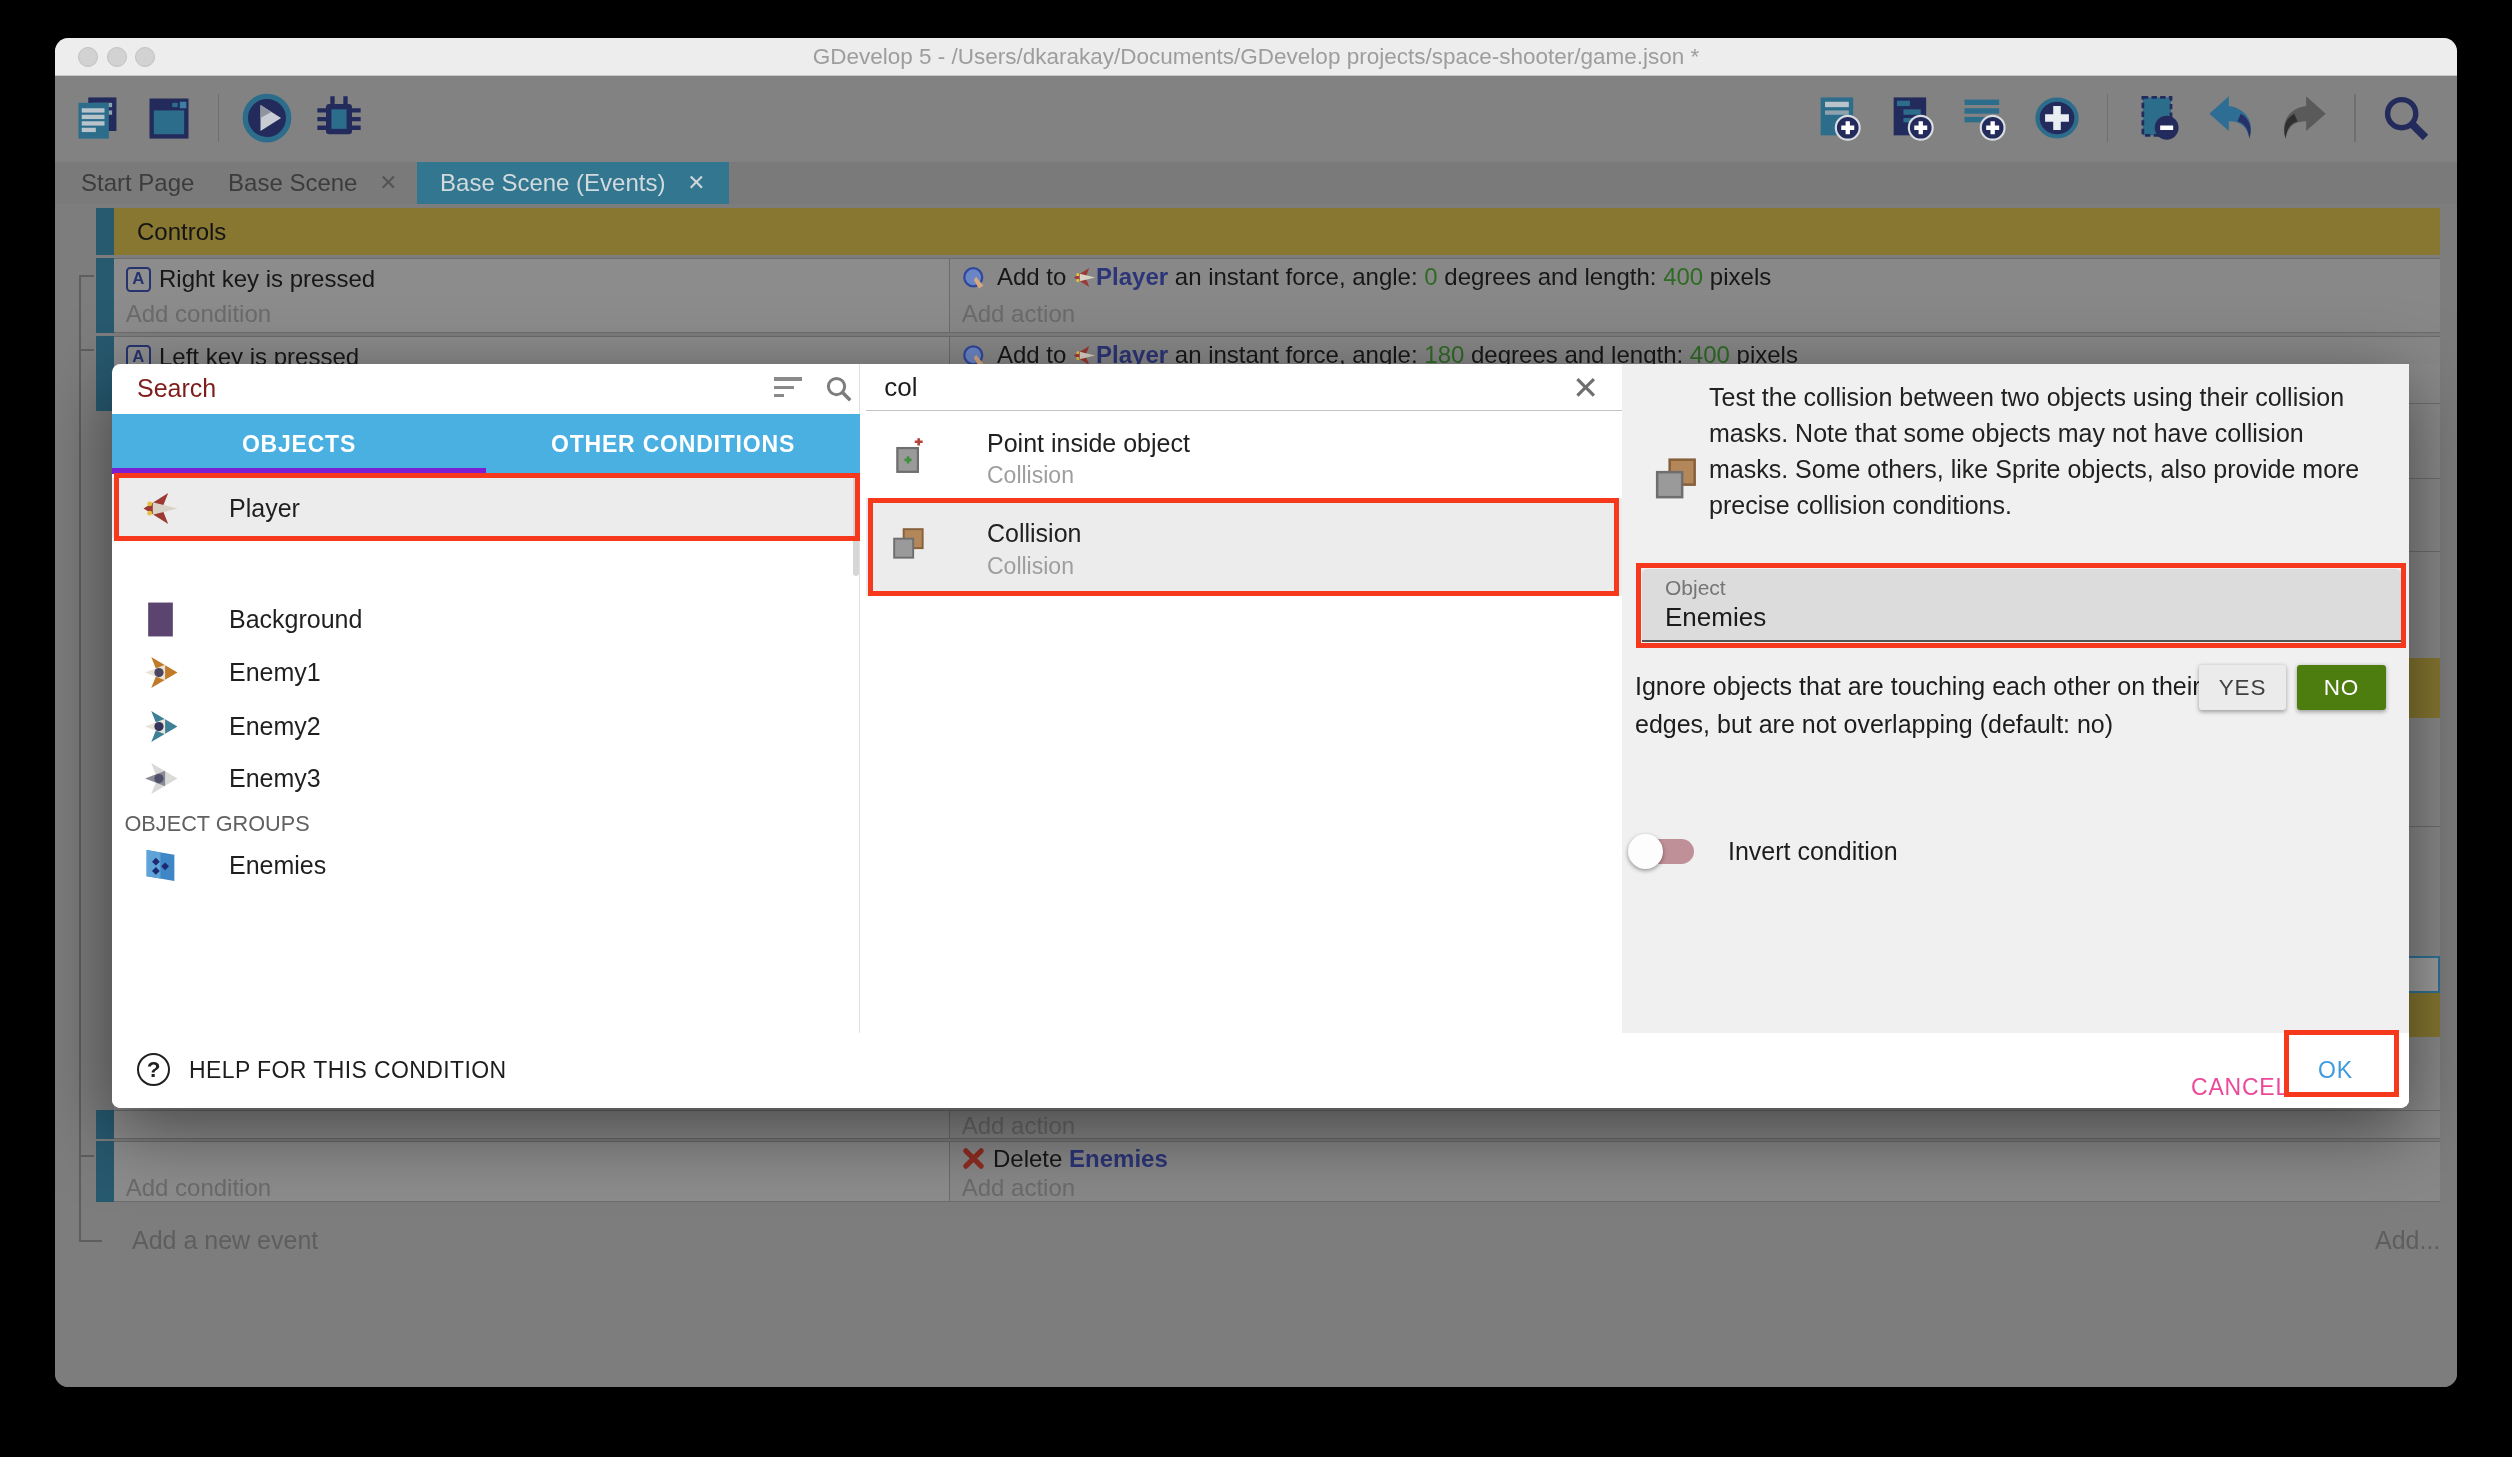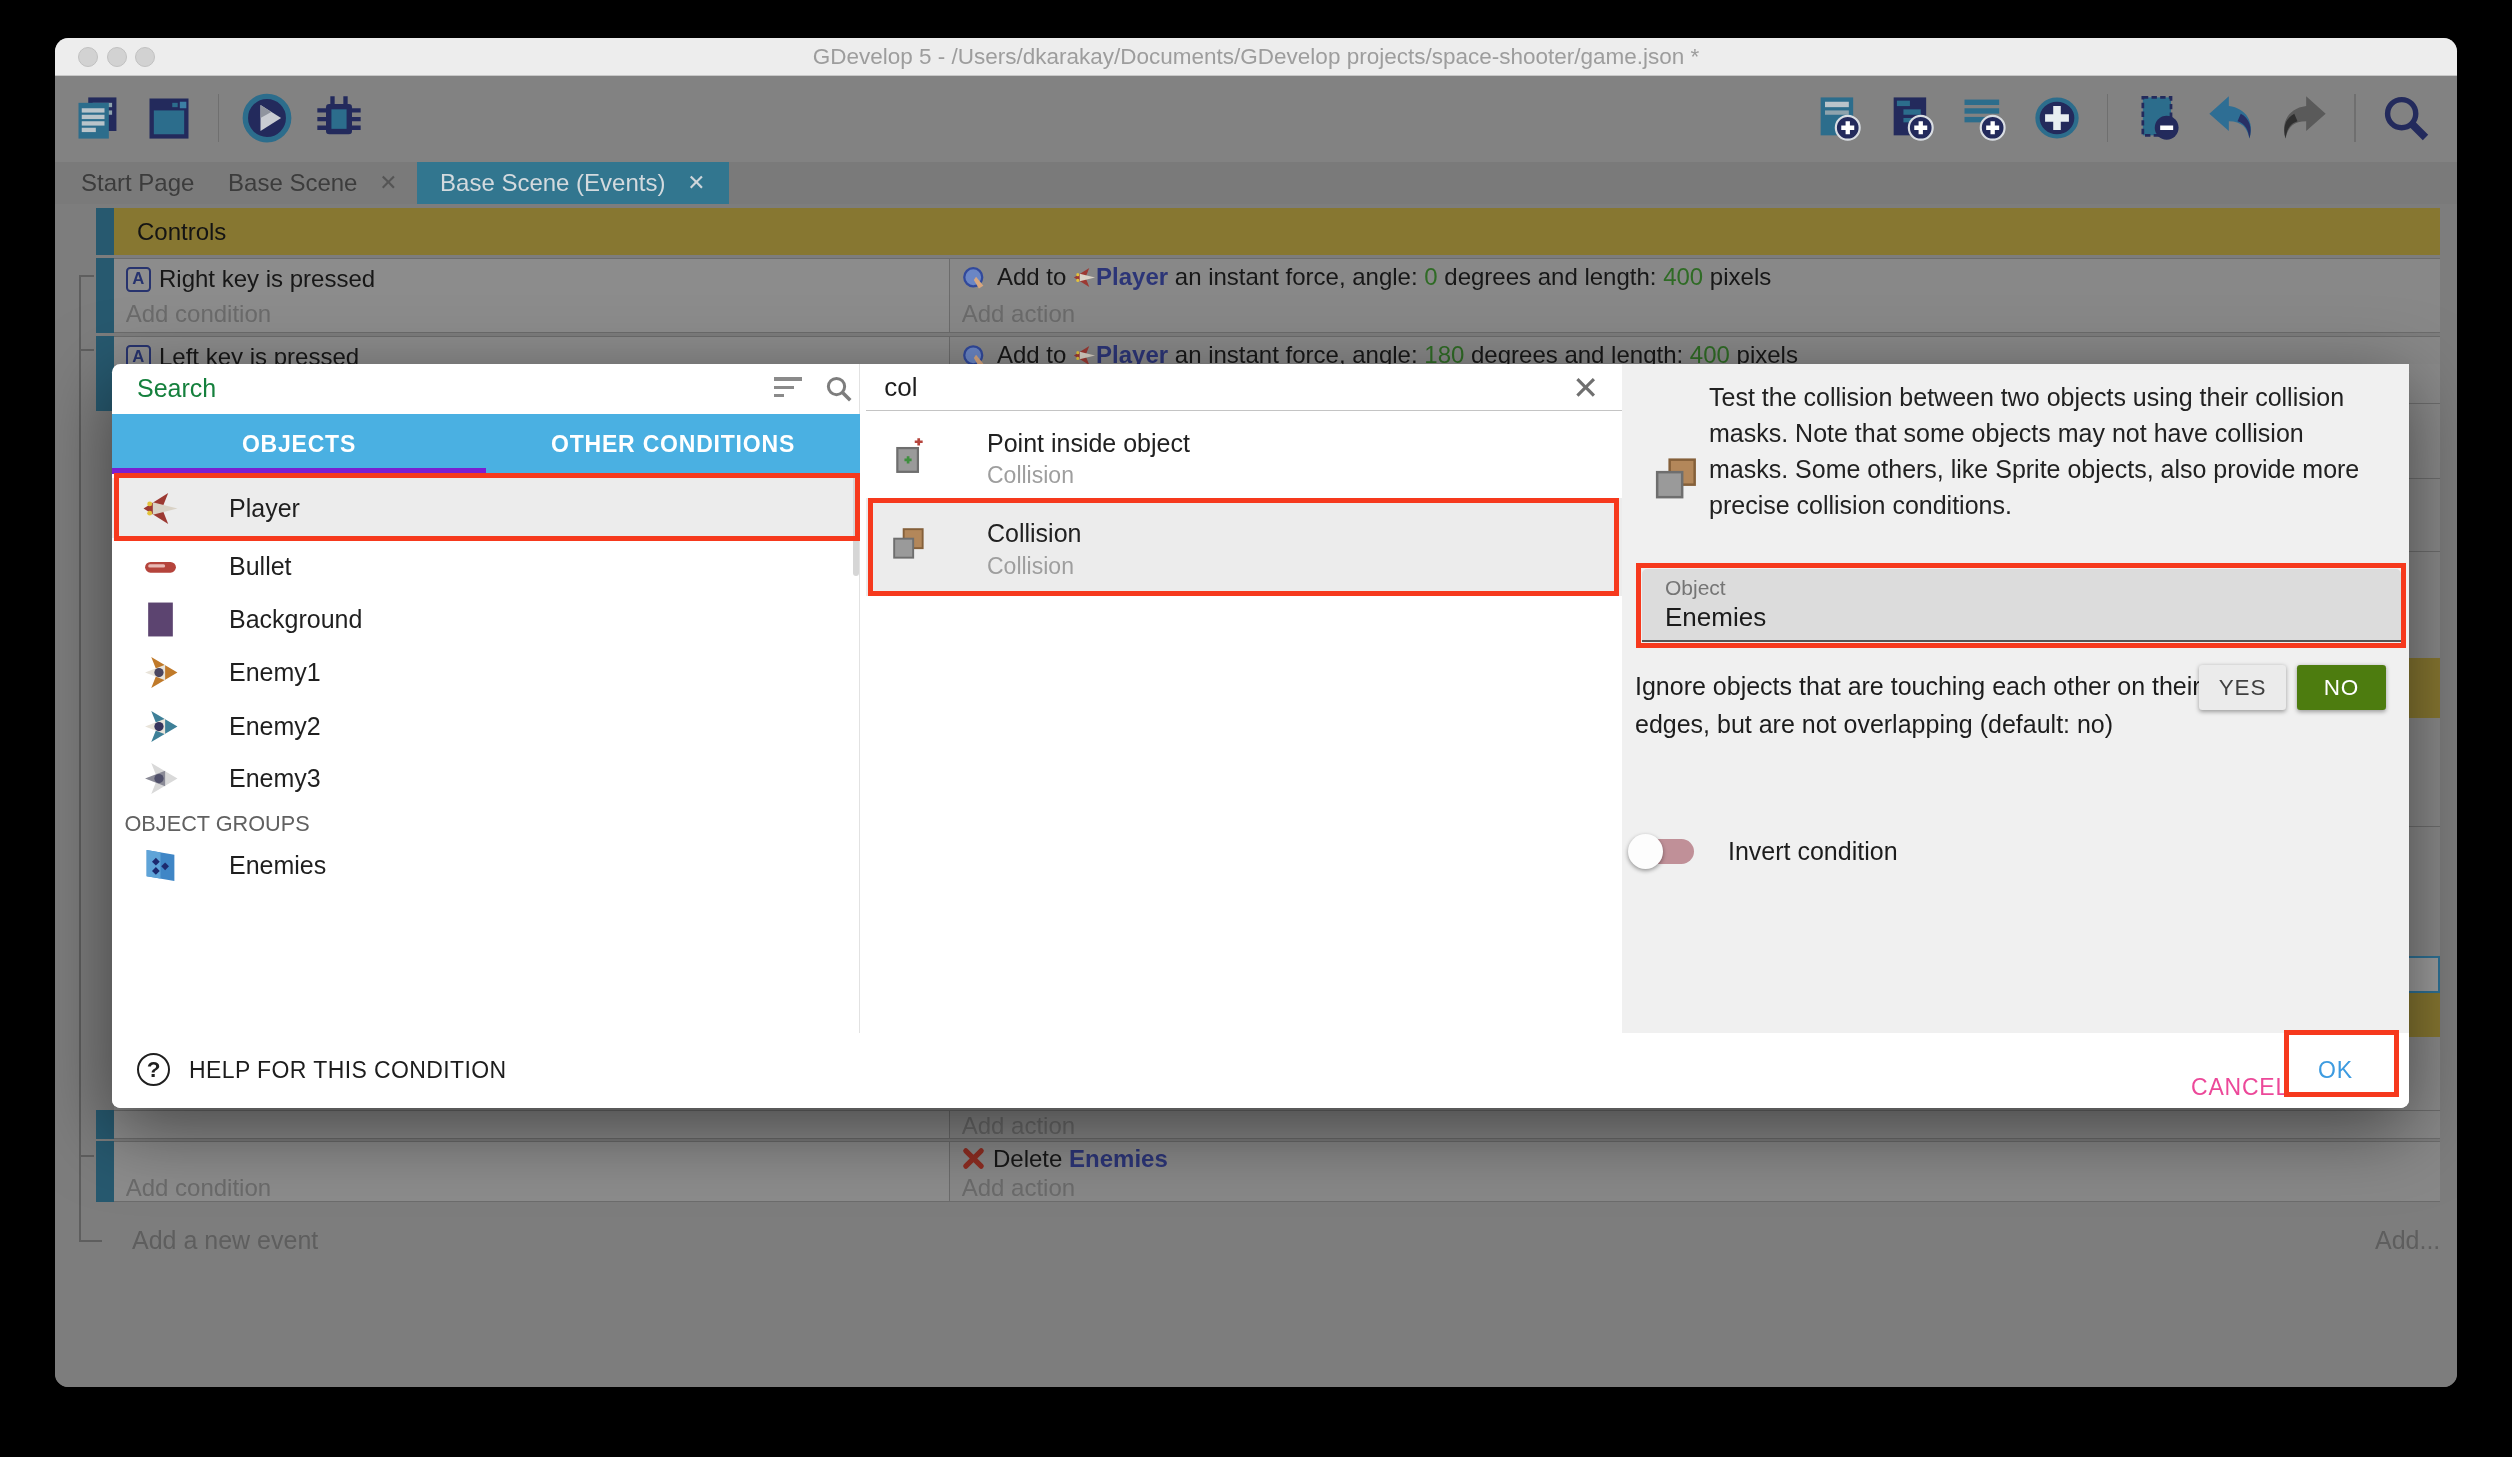--- a/index.html
+++ b/index.html
@@ -40,21 +40,21 @@
   .keyicon{display:inline-flex;width:25px;height:25px;border:2.5px solid #27336e;border-radius:4.2px;align-items:center;justify-content:center;font-size:16.7px;font-weight:bold;color:#27336e;background:#8f8f8f;}
   .treeline{position:absolute;background:#5e5e5e;}
   .tealbar{position:absolute;left:41px;width:18.3px;background:#27596f;}
   .ghostline{position:absolute;left:59px;width:2326px;height:0.8px;background:#6e6e6e;}
   .addmisc{font-size:25px;color:#5e5e5e;}
 
   
   .dialog{position:absolute;left:57px;top:326px;width:2297px;height:744px;background:#ffffff;border-radius:8.3px;box-shadow:0 20px 75px rgba(0,0,0,.5);z-index:20;}
   .lpanel{position:absolute;left:0;top:0;width:748px;height:669px;border-right:0.8px solid #e2e2e2;}
   .searchrow{position:absolute;left:0;top:0;width:748px;height:50px;}
-  .ph{position:absolute;left:25px;top:10px;font-size:25px;color:#15803d;}
+  .ph{position:absolute;left:25px;top:10px;font-size:25px;color:#7f1d1d;}
   .filtericon{position:absolute;left:662px;top:13.3px;width:28px;}
   .filtericon div{background:#8a8a8a;height:3.3px;margin-bottom:5px;}
   .dtabs{position:absolute;left:0;top:50px;width:748px;height:60px;background:#4ab0e2;display:flex;}
   .dtab{width:374px;display:flex;align-items:center;justify-content:center;color:#fff;font-size:23px;font-weight:bold;letter-spacing:0.8px;}
   .dtab-ind{position:absolute;left:0;top:104px;width:374px;height:5.8px;background:#7a1fd1;}
   .objrow{position:absolute;left:0;width:748px;height:53px;display:flex;align-items:center;}
   .objrow .ic{width:37px;height:37px;margin-left:30px;flex:none;}
   .objrow .ic svg{width:37px;height:37px;}
   .objrow .nm{margin-left:50px;font-size:25px;color:#1f1f1f;}
   .groupshdr{position:absolute;left:12.5px;font-size:21.7px;color:#616161;}
@@ -377,27 +377,20 @@
 
         <div class="objrow" style="top:114px;height:60px;background:#ececec">
           <span class="ic"><svg viewBox="0 0 24 24">
                 <polygon points="1,12 17,2 13,12 17,22" fill="#9c3932"></polygon>
                 <polygon points="7,8 23,12 7,16" fill="#d9d2c6"></polygon>
                 <circle cx="5" cy="9" r="1.6" fill="#e2c23c"></circle>
                 <circle cx="5" cy="15" r="1.6" fill="#e2c23c"></circle>
               </svg></span>
           <span class="nm">Player</span>
         </div>
-        <div class="objrow" style="top:176px">
-          <span class="ic"><svg viewBox="0 0 24 24">
-                <rect x="2" y="9" width="20" height="7" rx="3.5" fill="#b5443c"></rect>
-                <rect x="4" y="10.6" width="11" height="2" rx="1" fill="#e8b9b4"></rect>
-              </svg></span>
-          <span class="nm">Bullet</span>
-        </div>
         <div class="objrow" style="top:229px">
           <span class="ic"><svg viewBox="0 0 24 24">
                 <rect x="4" y="1" width="16" height="22" fill="#5c4470"></rect>
               </svg></span>
           <span class="nm">Background</span>
         </div>
         <div class="objrow" style="top:282px">
           <span class="ic"><svg viewBox="0 0 24 24">
                 <polygon points="23,12 6,2 10,12 6,22" fill="#c07a2a"></polygon>
                 <polygon points="15,7 2,12 15,17" fill="#e9e4da"></polygon>

